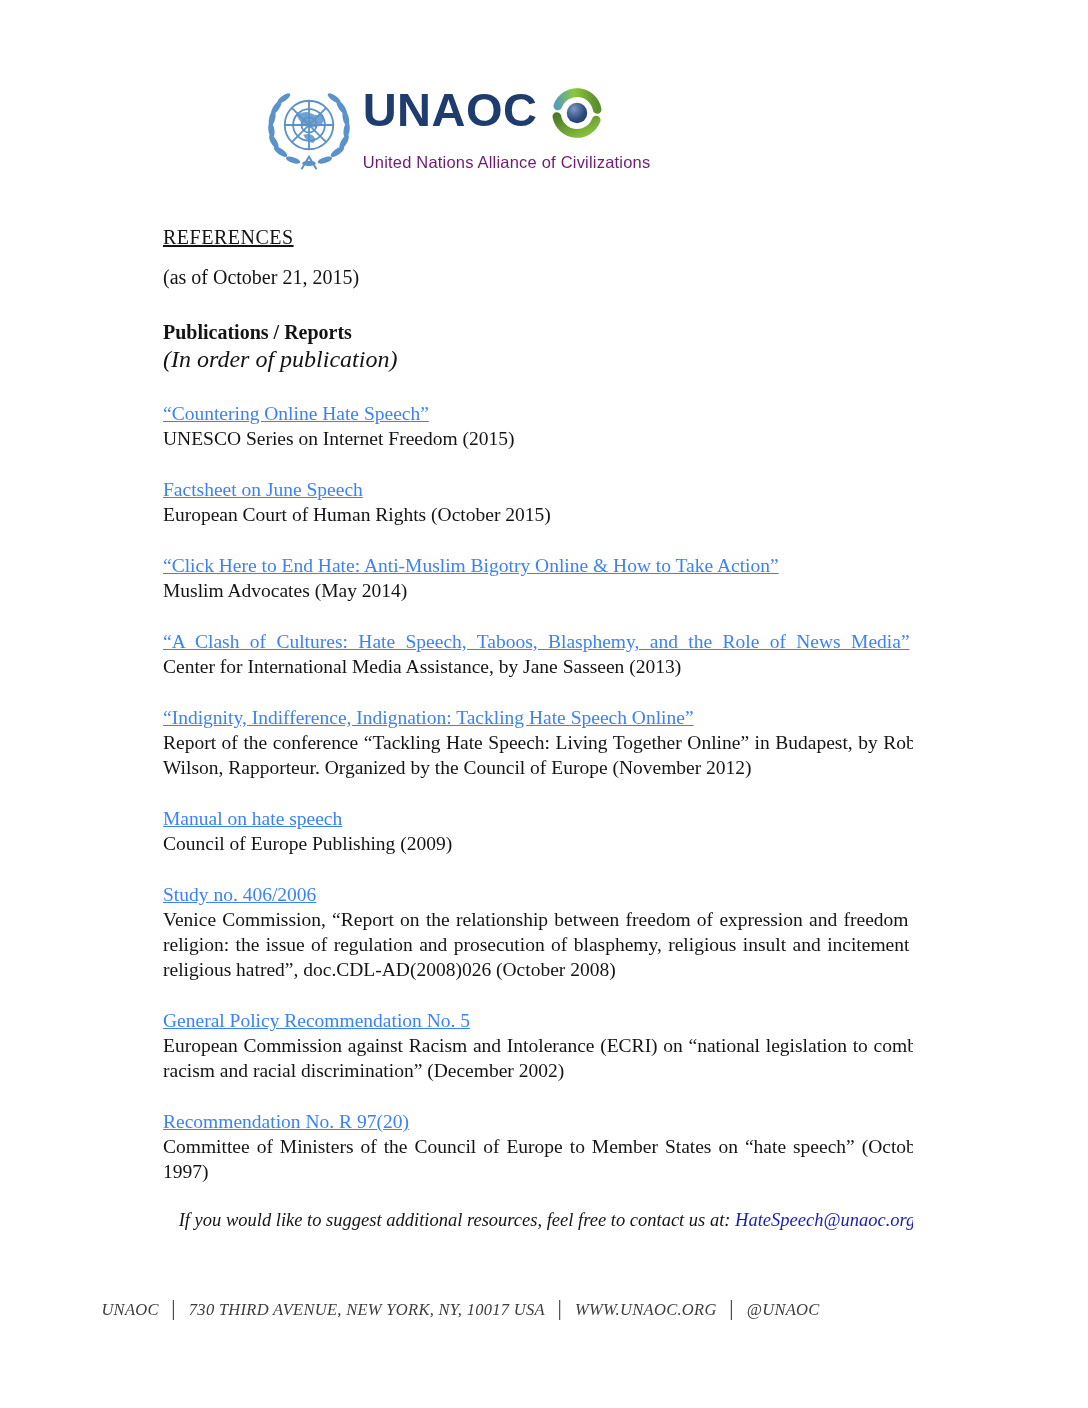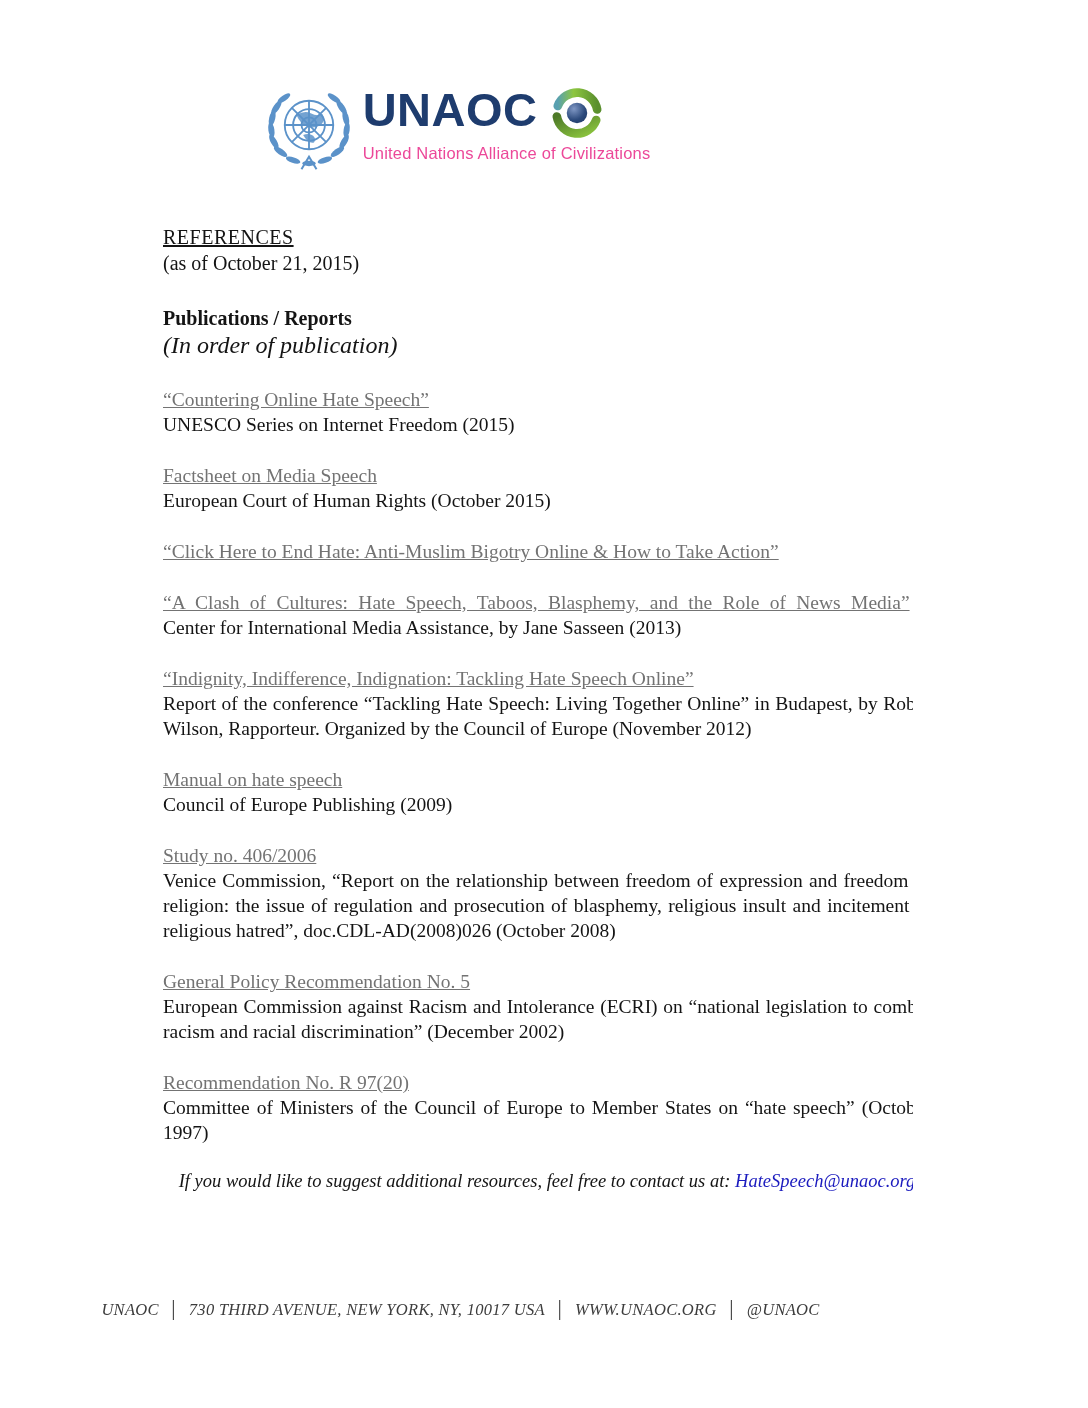--- a/index.html
+++ b/index.html
@@ -20,39 +20,39 @@
   .emblem { width:92px; height:84px; flex:0 0 auto; }
   .logo-main { display:flex; flex-direction:column; }
   .logo-top { display:flex; align-items:flex-start; gap:8px; }
   .wordmark {
     font-family:"Liberation Sans", sans-serif;
     font-weight:bold; font-size:47px; line-height:0.95;
     letter-spacing:0.5px; color:#1e3c6e;
   }
   .tagline {
     font-family:"Liberation Sans", sans-serif;
-    font-size:16.5px; color:#ec4899; margin-top:0; letter-spacing:0.2px;
+    font-size:16.5px; color:#701a75; margin-top:9px; letter-spacing:0.2px;
   }
   .swirl { width:64px; height:62px; margin-top:-6px; }
 
   
   .content { width:768px; margin:0 auto 0 163px; }
   .title-block { text-align:left; margin-top:54px; }
   .doc-title { font-size:20px; text-decoration:underline; letter-spacing:0.5px; }
-  .doc-subtitle { font-size:20px; margin-top:3px; }
+  .doc-subtitle { font-size:20px; margin-top:17px; }
 
   
   .section-heading { font-weight:bold; font-size:20px; margin-top:32px; }
   .section-note { font-style:italic; font-size:24px; margin-top:2px; }
 
   
   .ref-list { margin-top:28px; }
   .entry { margin-bottom:26px; font-size:19.5px; line-height:25px; }
   .entry a, .ref-link {
-    color:#737373; text-decoration:underline; cursor:pointer;
+    color:#3b82f6; text-decoration:underline; cursor:pointer;
   }
   .ref-desc { text-align:justify; }
   .ws5 { word-spacing:5.5px; }
 
   
   .contact-note {
     text-align:center; font-style:italic; font-size:18.5px;
     margin-top:4px; width:860px; margin-left:-46px;
   }
   .contact-note a { color:#1b1bbe; cursor:pointer; }
@@ -147,26 +147,27 @@
     <div class="section-note">(In order of publication)</div>
 
     <div class="ref-list">
 
       <div class="entry">
         <div><a class="ref-link">“Countering Online Hate Speech”</a></div>
         <div class="ref-desc">UNESCO Series on Internet Freedom (2015)</div>
       </div>
 
       <div class="entry">
-        <div><a class="ref-link">Factsheet on Media Speech</a></div>
+        <div><a class="ref-link">Factsheet on June Speech</a></div>
         <div class="ref-desc">European Court of Human Rights (October 2015)</div>
       </div>
 
       <div class="entry">
         <div><a class="ref-link">“Click Here to End Hate: Anti-Muslim Bigotry Online &amp; How to Take Action”</a></div>
+        <div class="ref-desc">Muslim Advocates (May 2014)</div>
       </div>
 
       <div class="entry">
         <div><a class="ref-link ws5">“A Clash of Cultures: Hate Speech, Taboos, Blasphemy, and the Role of News Media”</a></div>
         <div class="ref-desc">Center for International Media Assistance, by Jane Sasseen (2013)</div>
       </div>
 
       <div class="entry">
         <div><a class="ref-link">“Indignity, Indifference, Indignation: Tackling Hate Speech Online”</a></div>
         <div class="ref-desc">Report of the conference “Tackling Hate Speech: Living Together Online” in Budapest, by Robin Wilson, Rapporteur.  Organized by the Council of Europe (November 2012)</div>

